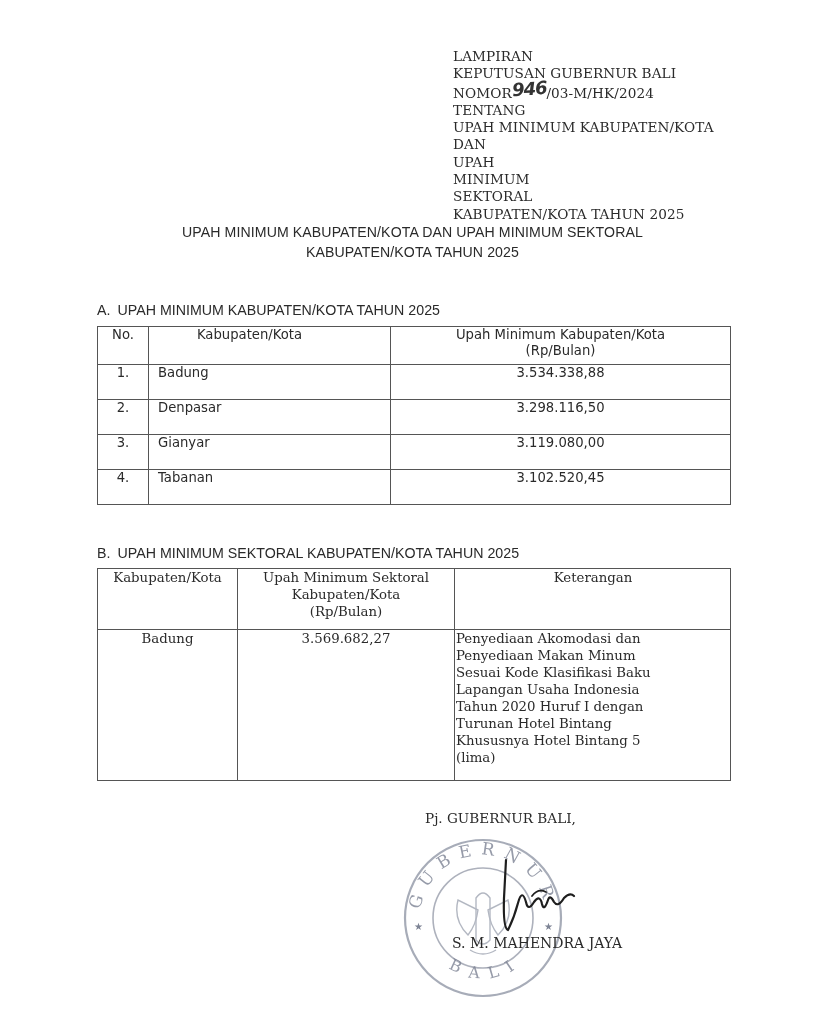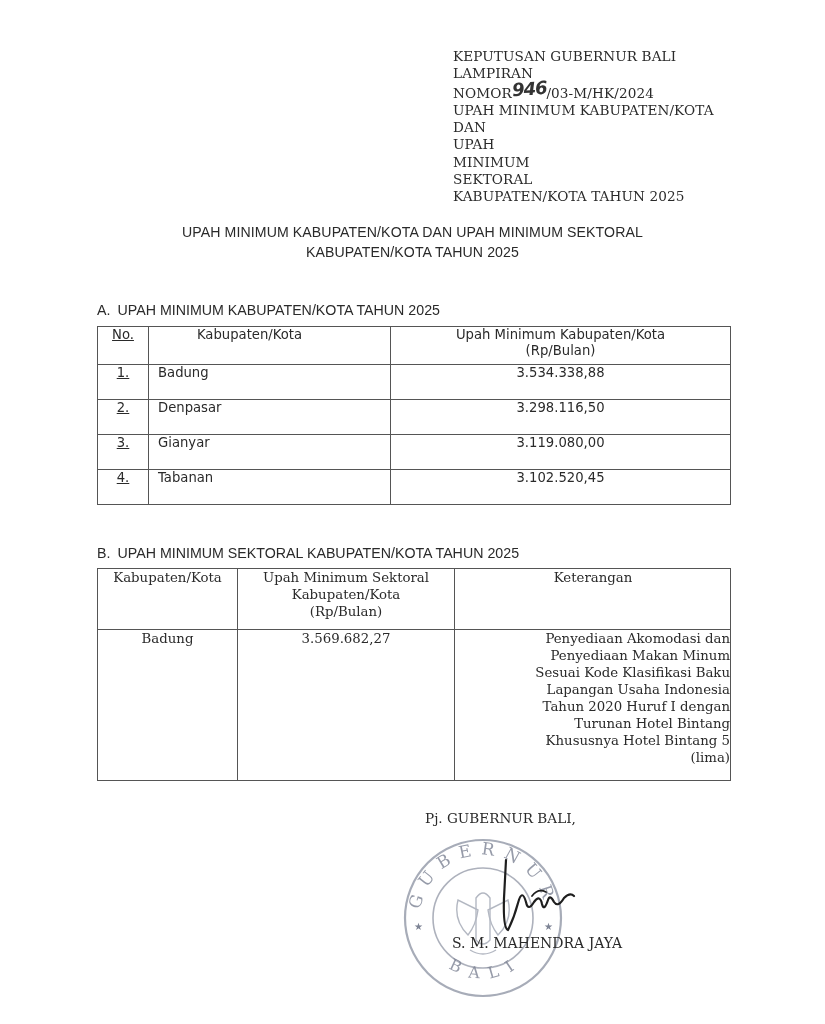--- a/index.html
+++ b/index.html
@@ -29,48 +29,49 @@
   table.doc {
     position: absolute; border-collapse: collapse; table-layout: fixed;
     border: 1.6px solid #444;
   }
   table.doc td, table.doc th {
     border: 1.3px solid #555; padding: 0; vertical-align: top; font-weight: normal;
   }
   .tA { left: 97px; top: 326px; width: 634px; font-family: "DejaVu Sans", sans-serif; font-size: 13.2px; }
   .tA th { height: 37px; line-height: 16px; padding-top: 2px; }
   .tA td { height: 34px; vertical-align: middle; }
-  .tA .c-no { width: 50px; text-align: center; text-decoration: underline; }
+  .tA .c-no { width: 50px; text-align: center; }
   .tA .c-name { width: 201px; padding-left: 9px; }
   .tA th.c-name { text-align: center; padding-left: 0; padding-right: 40px; }
   .tA .c-val { text-align: center; }
   .tB { left: 97px; top: 568px; width: 634px; font-family: "DejaVu Serif", serif; font-size: 13.3px; }
   .tB th { height: 60px; line-height: 17px; padding-top: 3px; }
   .tB td { height: 150px; line-height: 17px; padding-top: 3px; }
   .tB .c1 { width: 139px; text-align: center; }
   .tB .c2 { width: 216px; text-align: center; }
   .tB .c3 { text-align: left; padding-left: 1px; }
   .tB th.c3 { text-align: center; }
-  .ket-line { display: block; white-space: nowrap; text-align: right; }
+  .ket-line { display: block; white-space: nowrap; }
   .sign {
     left: 425px; top: 810px; font-family: "DejaVu Serif", serif; font-size: 13.6px;
   }
   .signer { left: 452px; top: 935px; font-family: "DejaVu Serif", serif; font-size: 14px; white-space: nowrap; }
   .stamp { left: 398px; top: 830px; width: 170px; height: 170px; }
   .signature { left: 488px; top: 858px; width: 90px; height: 80px; }
 </style>
 </head>
 <body>
 
 <div class="abs lampiran">
+  <div>LAMPIRAN</div>
   <div>KEPUTUSAN GUBERNUR BALI</div>
-  <div>LAMPIRAN</div>
   <div>
     <span>NOMOR</span><span class="nomor-hand">946</span><span>/03-M/HK/2024</span>
   </div>
+  <div>TENTANG</div>
   <div>UPAH MINIMUM KABUPATEN/KOTA</div>
   <div class="justify">
     <span>DAN</span>
     <span>UPAH</span>
     <span>MINIMUM</span>
     <span>SEKTORAL</span>
   </div>
   <div>KABUPATEN/KOTA TAHUN 2025</div>
 </div>
 

